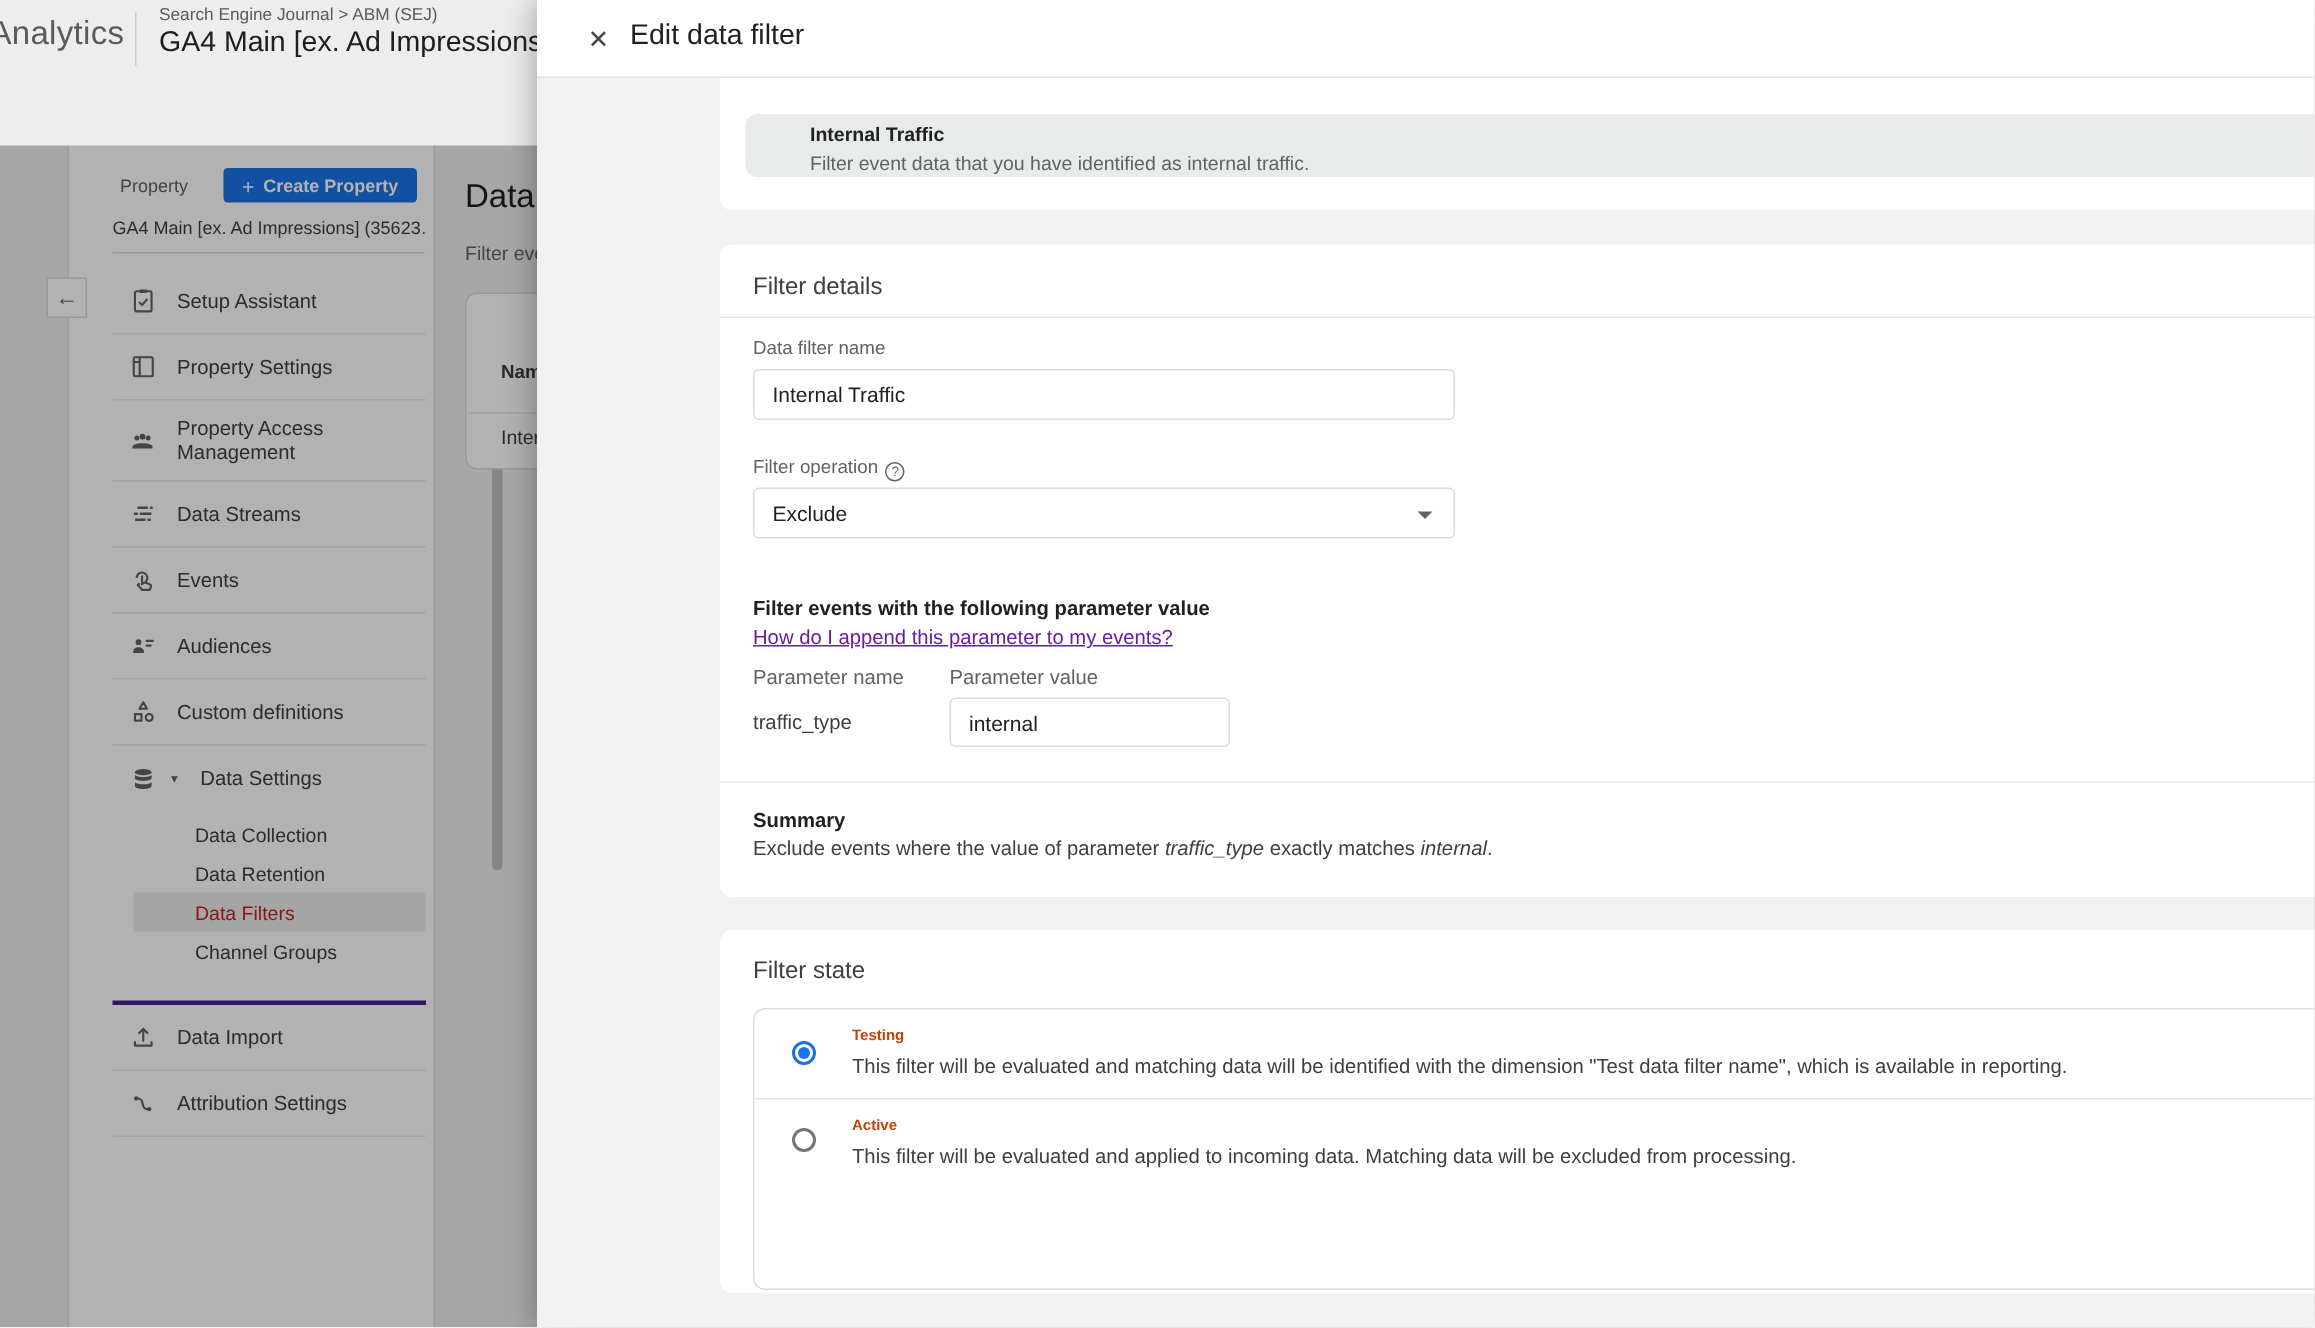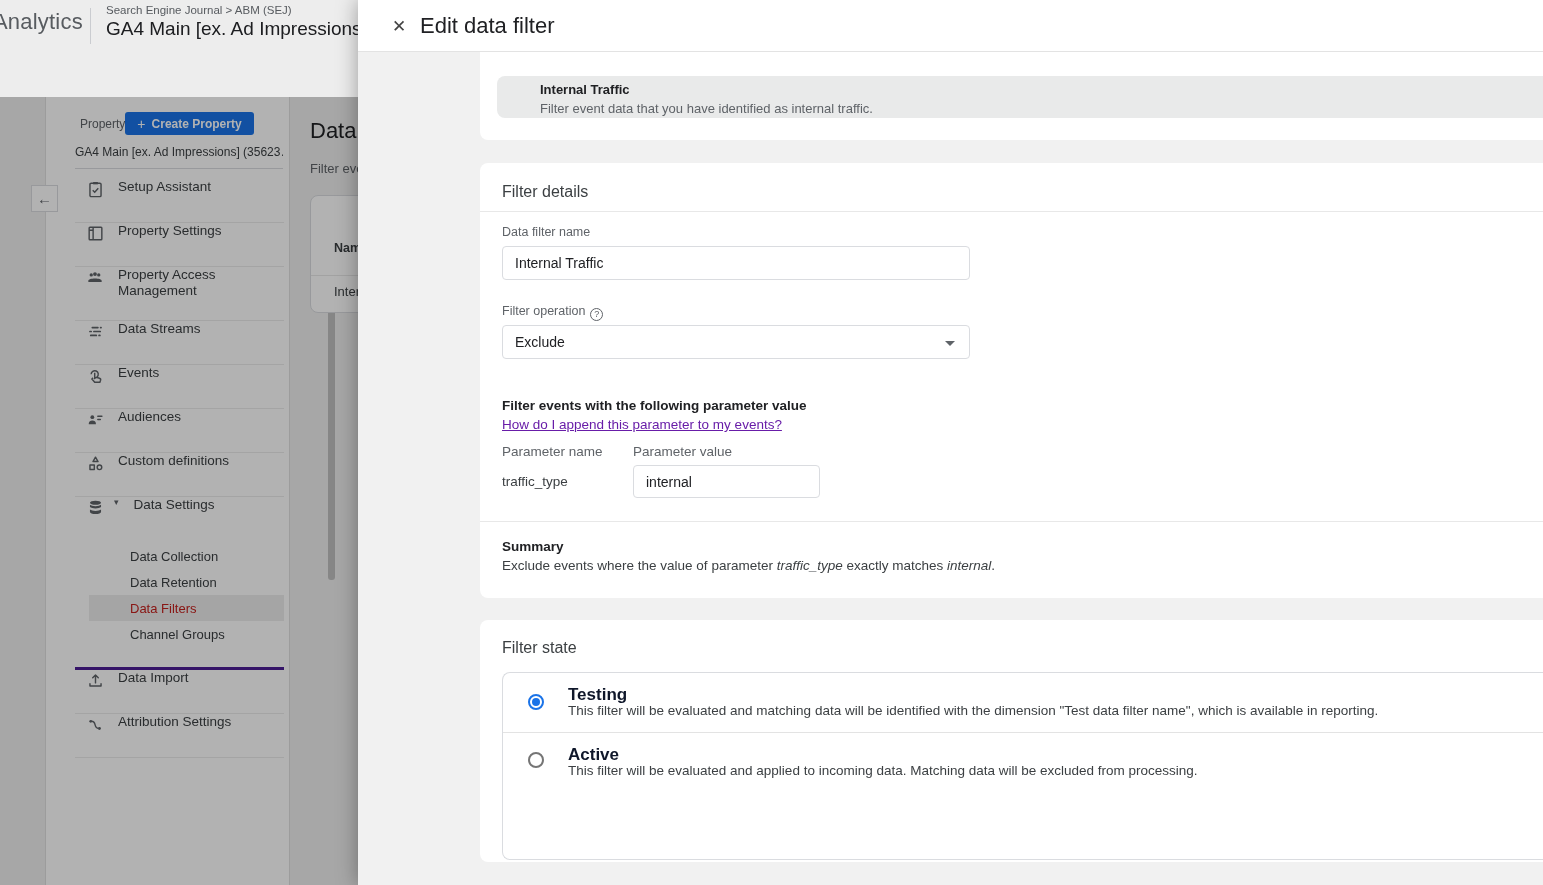--- a/index.html
+++ b/index.html
@@ -17,29 +17,29 @@
   .tab{position:absolute;top:66px;font-size:13.5px;font-weight:bold;letter-spacing:.4px;}
   .tab-admin{left:36px;color:#1a73e8;}
   .tab-user{left:120px;color:#3c4043;}
   .tab-underline{position:absolute;left:13px;top:94px;width:85px;height:3px;background:#e8710a;border-radius:2px 2px 0 0;}
   .content-bg{position:absolute;left:0;top:97px;width:358px;height:788px;background:#efefef;}
   .left-vline{position:absolute;left:45px;top:97px;width:1px;height:788px;background:#e0e0e0;}
   .back-btn{position:absolute;left:31px;top:185px;width:27px;height:27px;background:#fff;border:1px solid #dadce0;
             display:flex;align-items:center;justify-content:center;font-size:15px;color:#5f6368;box-sizing:border-box;}
   .pcol{position:absolute;left:46px;top:97px;width:244px;height:788px;background:#fff;border-right:1px solid #e0e0e0;box-sizing:border-box;}
   .pcol-scrollbar{position:absolute;left:282px;top:113px;width:7px;height:370px;background:#c1c1c1;border-radius:3px;}
-  .prow{position:absolute;left:34px;top:15px;display:flex;align-items:center;gap:0;justify-content:space-between;}
+  .prow{position:absolute;left:34px;top:15px;display:flex;align-items:center;gap:24px;justify-content:space-between;}
   .prop-label{font-size:12px;color:#5f6368;}
   .create-btn{height:23px;background:#1a73e8;color:#fff;border:none;border-radius:3px;font-size:12px;font-weight:bold;
               display:flex;align-items:center;gap:6px;padding:0 12px;font-family:inherit;}
   .create-btn .plus{font-size:14px;font-weight:normal;}
   .pselect{position:absolute;left:29px;top:48px;width:208px;font-size:12px;color:#3c4043;white-space:nowrap;overflow:hidden;
            border-bottom:1px solid #dadce0;padding-bottom:9px;}
   .itemlist{position:absolute;left:0;top:82px;width:244px;}
-  .pitem{display:flex;align-items:flex-start;height:44px;margin:0 6px 0 29px;border-bottom:1px solid #ebebeb;
+  .pitem{display:flex;align-items:center;height:44px;margin:0 6px 0 29px;border-bottom:1px solid #ebebeb;
          padding-left:10px;gap:13px;font-size:13.5px;color:#3c4043;box-sizing:border-box;}
   .pitem.tall{height:54px;}
   .pitem.nodiv{border-bottom:none;}
   .pitem .lbl{line-height:1.15;}
   .icon{width:20px;height:20px;flex:0 0 20px;display:flex;align-items:center;justify-content:center;}
   .caret{font-size:9px;color:#5f6368;margin:0 2px 0 -4px;}
   .sublist{margin:0 6px 0 29px;border-bottom:3px solid #4c1d95;padding:2px 0 20px 0;}
   .subitem{height:26px;display:flex;align-items:center;padding-left:55px;font-size:13px;color:#3c4043;}
   .subitem.active{background:#ececec;color:#c5221f;margin-left:14px;padding-left:41px;margin-right:0;}
   .bgpage-title{position:absolute;left:310px;top:118px;font-size:22px;color:#202124;white-space:nowrap;}
@@ -50,21 +50,21 @@
   .bgcard-row{position:absolute;left:23px;top:88px;font-size:13px;color:#3c4043;}
   .scrim-top{position:absolute;left:0;top:0;width:358px;height:97px;background:rgba(0,0,0,0.07);}
   .scrim-main{position:absolute;left:0;top:97px;width:358px;height:788px;background:rgba(0,0,0,0.30);}
 
   
   #dialog{position:absolute;left:358px;top:0;width:1185px;height:885px;background:#f1f1f1;
           box-shadow:0 0 20px rgba(0,0,0,0.35);}
   .dlg-header{position:absolute;left:0;top:0;right:0;height:52px;background:#fff;border-bottom:1px solid #e3e3e3;box-sizing:border-box;}
   .dlg-close{position:absolute;left:28px;top:13px;width:26px;height:26px;font-size:17px;color:#444;
              display:flex;align-items:center;justify-content:center;cursor:pointer;}
-  .dlg-title{position:absolute;left:62px;top:13px;font-size:22px;color:#202124;}
+  .dlg-title{position:absolute;left:62px;top:13px;font-size:19px;color:#202124;}
   .card{position:absolute;left:122px;right:0;background:#fff;}
   .card1{top:52px;height:88px;border-radius:0 0 0 8px;}
   .infobox{position:absolute;left:17px;top:24px;right:0;height:42px;background:#e9eaea;border-radius:8px 0 0 8px;}
   .infobox-title{position:absolute;left:43px;top:6px;font-size:13px;font-weight:bold;color:#202124;}
   .infobox-desc{position:absolute;left:43px;top:25px;font-size:13px;color:#5f6368;}
   .card2{top:163px;height:435px;border-radius:8px 0 0 8px;}
   .card3{top:620px;height:242px;border-radius:8px 0 0 8px;}
   .sec-head{position:absolute;left:22px;font-size:16px;color:#3c4043;}
   .hdiv{position:absolute;left:0;right:0;height:1px;background:#e8e8e8;}
   .fld-label{position:absolute;font-size:12.5px;color:#5f6368;}
@@ -81,21 +81,21 @@
   .link{position:absolute;font-size:13.5px;color:#681da8;text-decoration:underline;cursor:pointer;}
   .plain13{position:absolute;font-size:13.5px;color:#3c4043;}
   .optionsbox{position:absolute;left:22px;top:52px;right:0;height:188px;border:1px solid #dadce0;border-right:none;
               border-radius:8px 0 0 8px;box-sizing:border-box;}
   .opt-row{position:relative;box-sizing:border-box;}
   .opt-row + .opt-row{border-top:1px solid #e3e3e3;}
   .r1{height:59px;} .r2{height:58px;} .r3{height:69px;}
   .radio{position:absolute;left:25px;width:16px;height:16px;border:2px solid #757575;border-radius:50%;box-sizing:border-box;cursor:pointer;}
   .radio.checked{border-color:#1a73e8;}
   .radio.checked::after{content:'';position:absolute;inset:2px;background:#1a73e8;border-radius:50%;}
-  .opt-title{position:absolute;left:65px;top:12px;font-size:17px;font-weight:bold;color:#0f172a;}
+  .opt-title{position:absolute;left:65px;top:12px;font-size:10px;font-weight:bold;color:#c2410c;}
   .opt-desc{position:absolute;left:65px;top:30px;font-size:13.5px;color:#3c4043;white-space:nowrap;}
   svg{display:block;}
 </style>
 </head>
 <body>
 
 <div id="background">
   <div class="topbar">
     <div class="ga-logo">Analytics</div>
     <div class="top-vdiv"></div>

